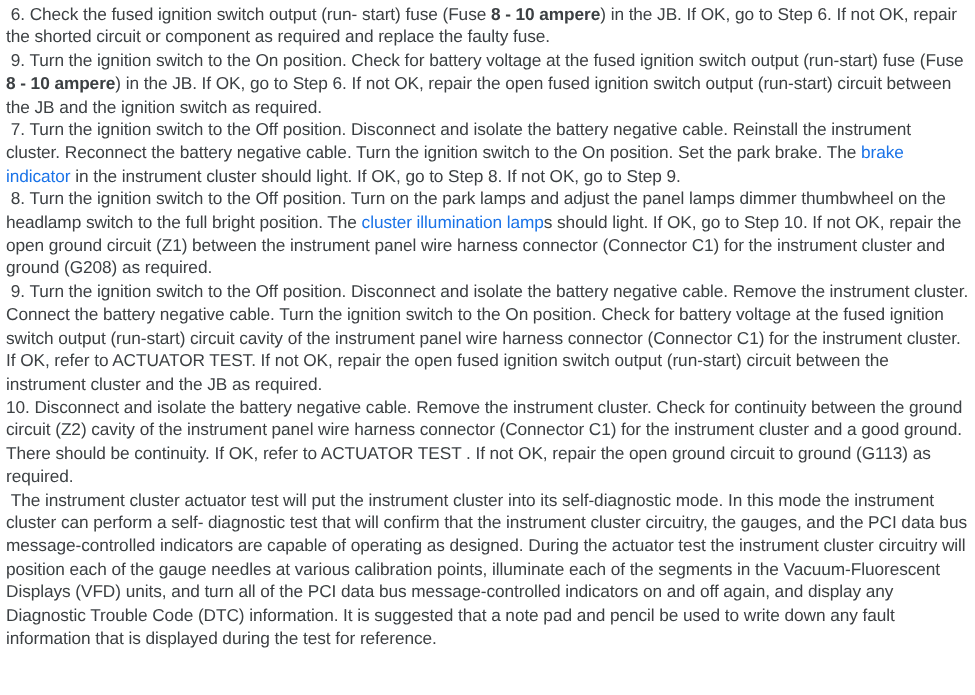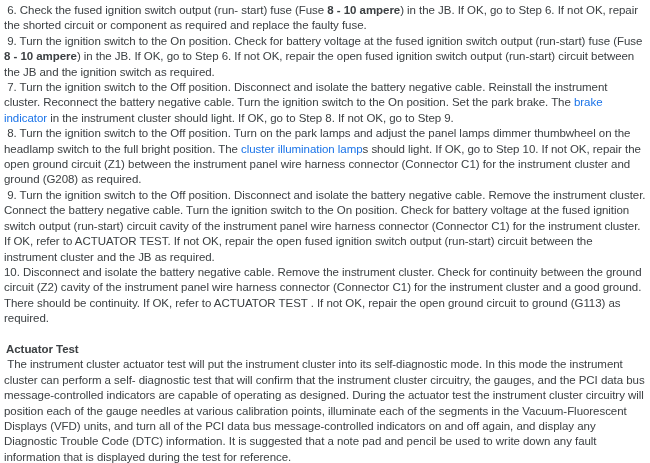--- a/index.html
+++ b/index.html
@@ -45,15 +45,14 @@
 </head>
 <body>
 
 <div class="doc">
   <p><span> 6. Check the fused ignition switch output (run- start) fuse (Fuse </span><strong>8 - 10 ampere</strong><span>) in the JB. If OK, go to Step 6. If not OK, repair the shorted circuit or component as required and replace the faulty fuse.</span></p>
   <p><span> 9. Turn the ignition switch to the On position. Check for battery voltage at the fused ignition switch output (run-start) fuse (Fuse </span><strong>8 - 10 ampere</strong><span>) in the JB. If OK, go to Step 6. If not OK, repair the open fused ignition switch output (run-start) circuit between the JB and the ignition switch as required.</span></p>
   <p><span> 7. Turn the ignition switch to the Off position. Disconnect and isolate the battery negative cable. Reinstall the instrument cluster. Reconnect the battery negative cable. Turn the ignition switch to the On position. Set the park brake. The </span><a class="doc-link" href="#">brake indicator</a><span> in the instrument cluster should light. If OK, go to Step 8. If not OK, go to Step 9.</span></p>
   <p><span> 8. Turn the ignition switch to the Off position. Turn on the park lamps and adjust the panel lamps dimmer thumbwheel on the headlamp switch to the full bright position. The </span><a class="doc-link" href="#">cluster illumination lamp</a><span>s should light. If OK, go to Step 10. If not OK, repair the open ground circuit (Z1) between the instrument panel wire harness connector (Connector C1) for the instrument cluster and ground (G208) as required.</span></p>
   <p><span> 9. Turn the ignition switch to the Off position. Disconnect and isolate the battery negative cable. Remove the instrument cluster. Connect the battery negative cable. Turn the ignition switch to the On position. Check for battery voltage at the fused ignition switch output (run-start) circuit cavity of the instrument panel wire harness connector (Connector C1) for the instrument cluster. If OK, refer to ACTUATOR TEST. If not OK, repair the open fused ignition switch output (run-start) circuit between the instrument cluster and the JB as required.</span></p>
   <p><span>10. Disconnect and isolate the battery negative cable. Remove the instrument cluster. Check for continuity between the ground circuit (Z2) cavity of the instrument panel wire harness connector (Connector C1) for the instrument cluster and a good ground. There should be continuity. If OK, refer to ACTUATOR TEST . If not OK, repair the open ground circuit to ground (G113) as required.</span></p>
-  <p class="heading">Actuator Test</p>
   <p><span> The instrument cluster actuator test will put the instrument cluster into its self-diagnostic mode. In this mode the instrument cluster can perform a self- diagnostic test that will confirm that the instrument cluster circuitry, the gauges, and the PCI data bus message-controlled indicators are capable of operating as designed. During the actuator test the instrument cluster circuitry will position each of the gauge needles at various calibration points, illuminate each of the segments in the Vacuum-Fluorescent Displays (VFD) units, and turn all of the PCI data bus message-controlled indicators on and off again, and display any Diagnostic Trouble Code (DTC) information. It is suggested that a note pad and pencil be used to write down any fault information that is displayed during the test for reference.</span></p>
 </div>
 
 </body></html>

